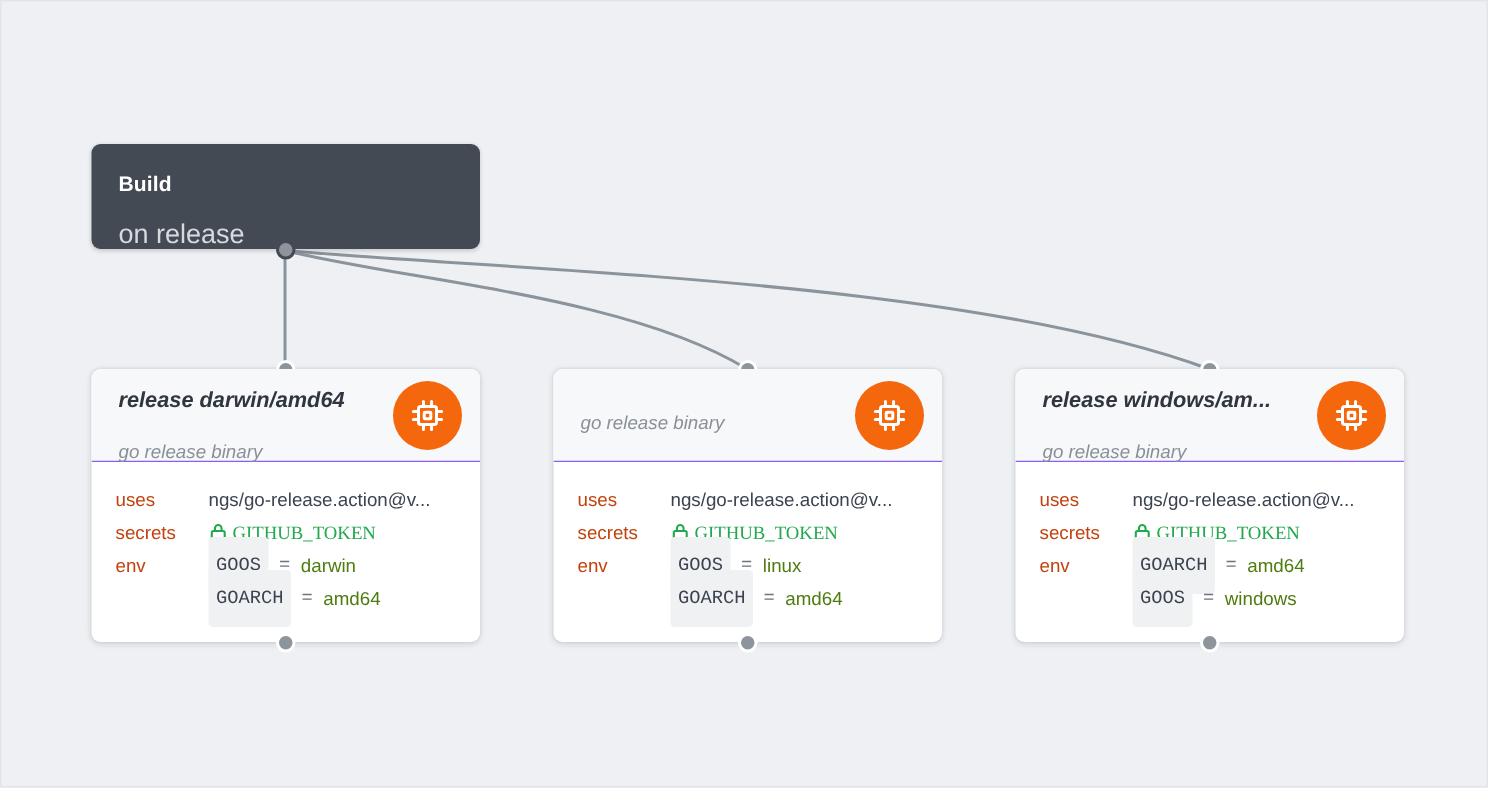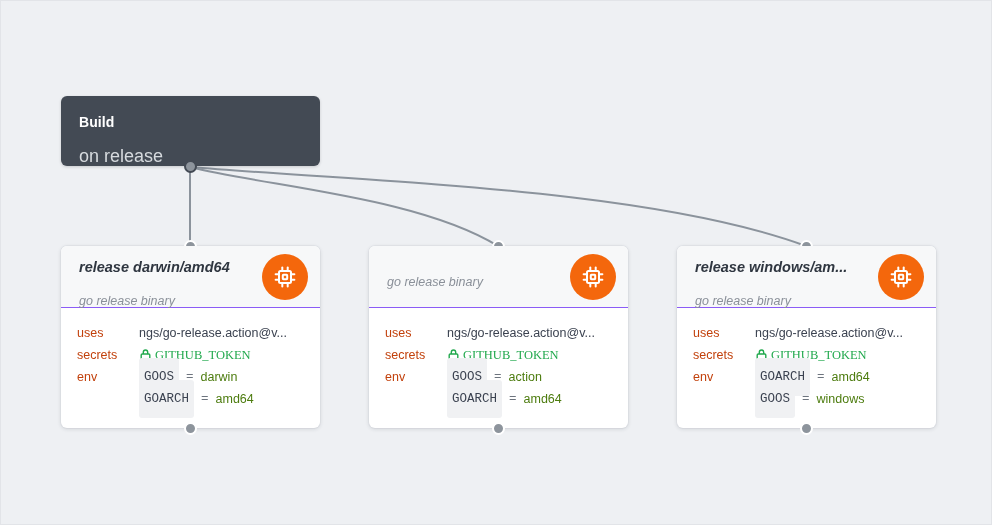--- a/index.html
+++ b/index.html
@@ -307,21 +307,21 @@
           </svg>
           <span>GITHUB_TOKEN</span>
         </div>
       </div>
       <div class="row">
         <div class="row-label">env</div>
         <div class="env-list">
           <div class="env-row">
             <span class="env-key">GOOS</span>
             <span class="env-eq">=</span>
-            <span class="env-val">action</span>
+            <span class="env-val">linux</span>
           </div>
           <div class="env-row">
             <span class="env-key">GOARCH</span>
             <span class="env-eq">=</span>
             <span class="env-val">amd64</span>
           </div>
         </div>
       </div>
     </div>
     <div class="handle handle-light handle-bottom"></div>

